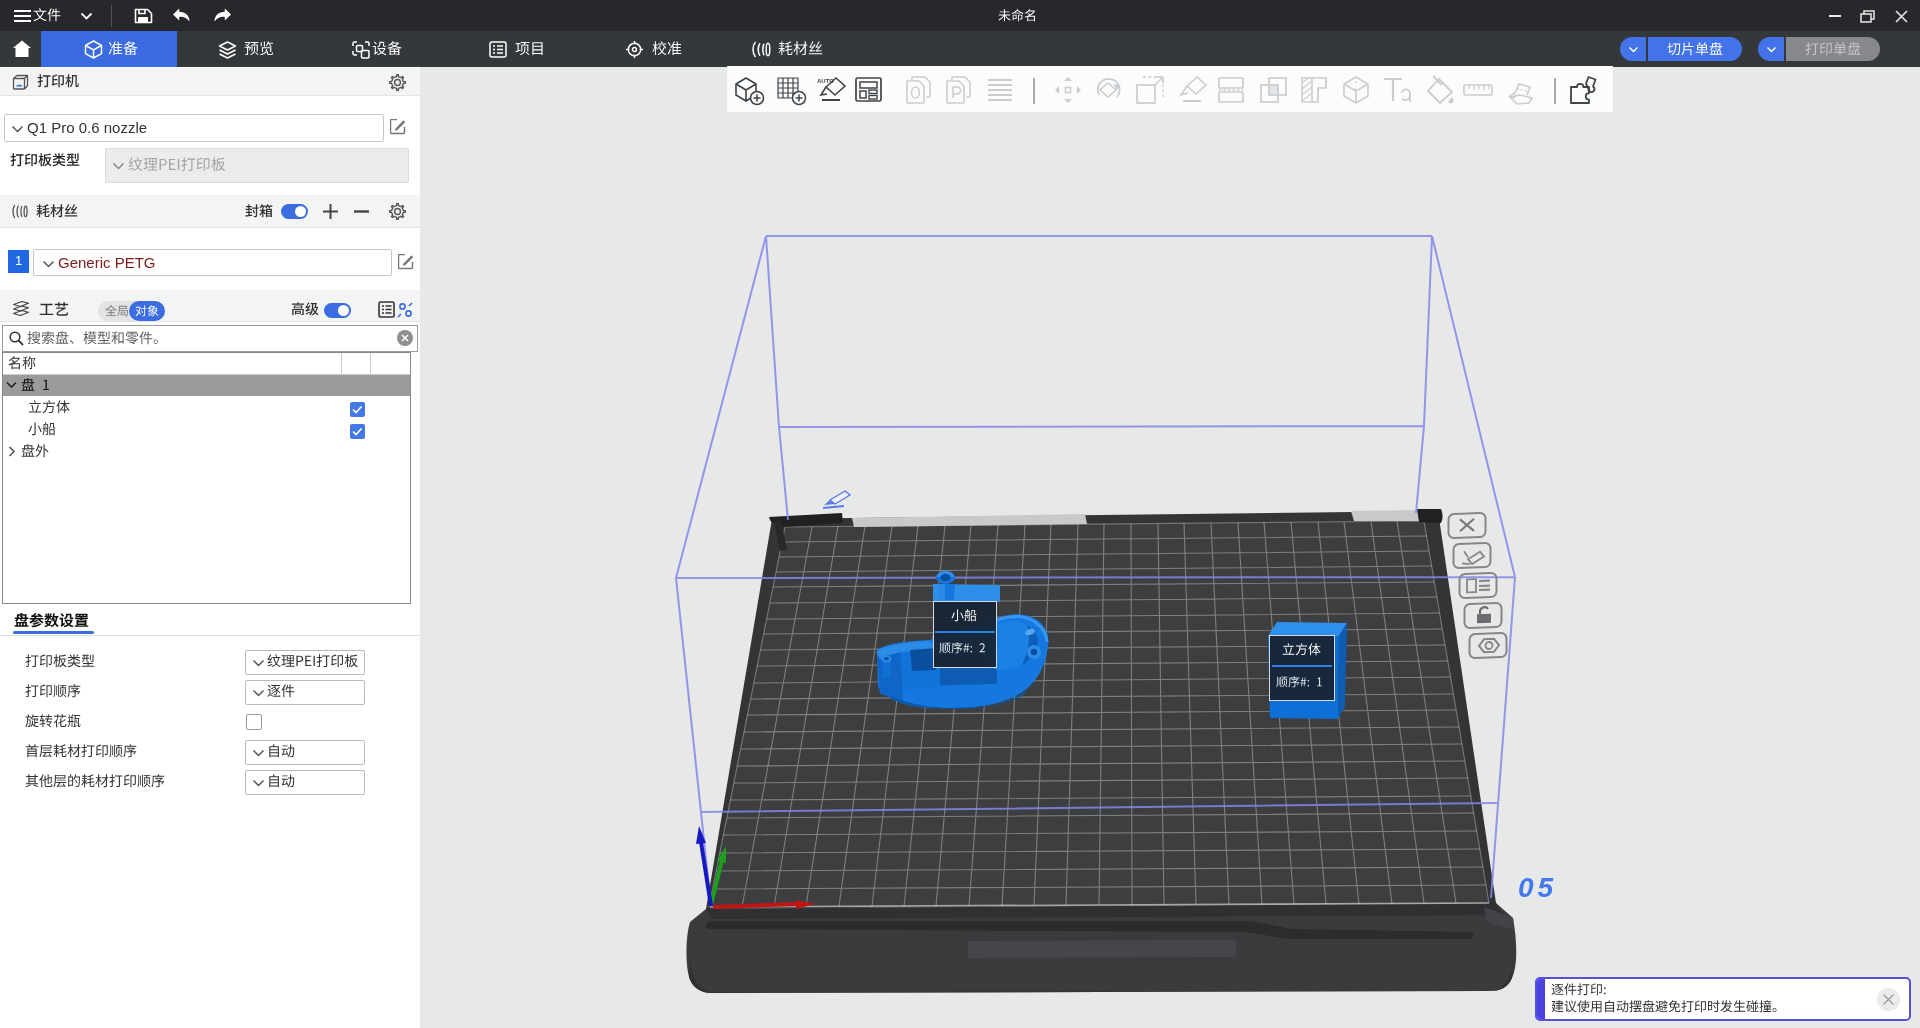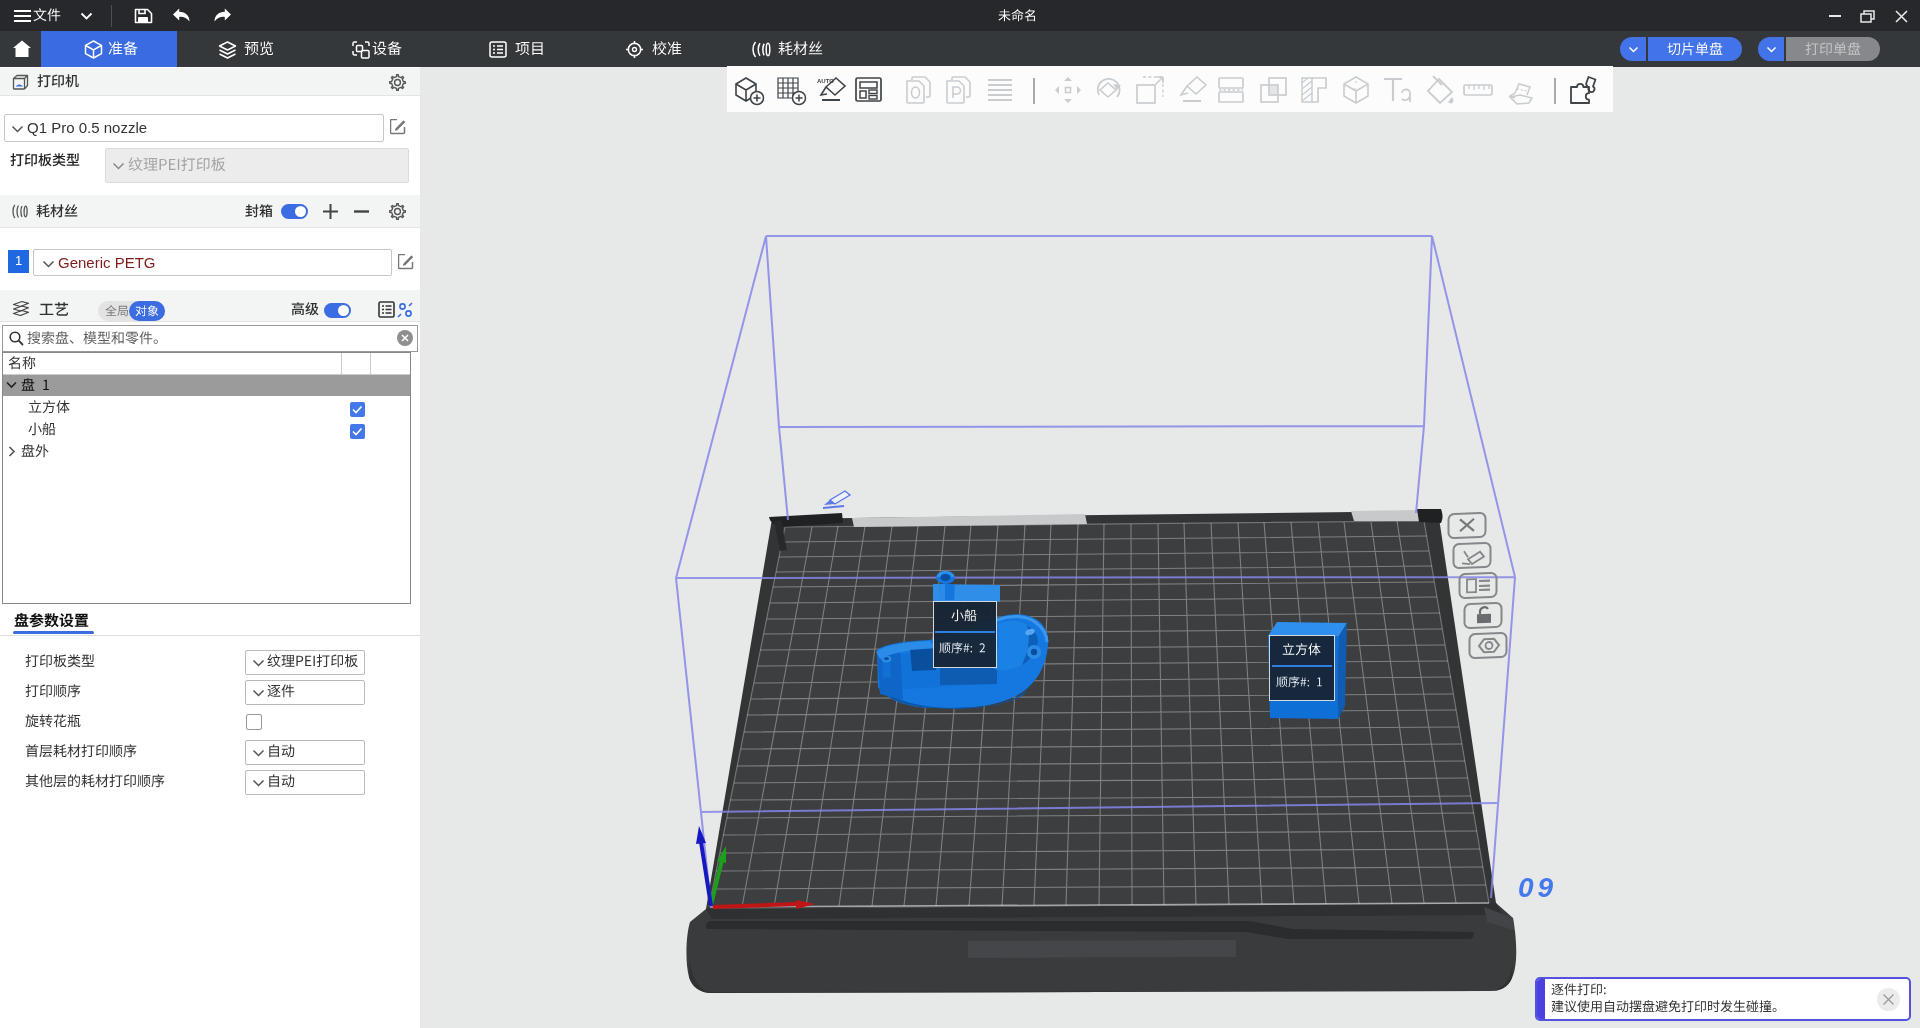--- a/index.html
+++ b/index.html
@@ -271,21 +271,21 @@
     </g>
   </svg>
 <svg class="abs" style="left:389px;top:74px" width="17" height="17" viewBox="0 0 18 18">
     <path d="M15.2 8.0 L17.3 8.2 L17.3 9.8 L15.2 10.0 L14.1 12.7 L15.4 14.3 L14.3 15.4 L12.7 14.1 L10.0 15.2 L9.8 17.3 L8.2 17.3 L8.0 15.2 L5.3 14.1 L3.7 15.4 L2.6 14.3 L3.9 12.7 L2.8 10.0 L0.7 9.8 L0.7 8.2 L2.8 8.0 L3.9 5.3 L2.6 3.7 L3.7 2.6 L5.3 3.9 L8.0 2.8 L8.2 0.7 L9.8 0.7 L10.0 2.8 L12.7 3.9 L14.3 2.6 L15.4 3.7 L14.1 5.3 Z" fill="none" stroke="#555" stroke-width="1.5" stroke-linejoin="round"></path>
     <circle cx="9" cy="9" r="3.1" fill="none" stroke="#555" stroke-width="1.5"></circle>
   </svg>
 <div class="abs" style="left:4px;top:114px;width:380px;height:28px;background:#fff;border:1px solid #c6c6c6;border-radius:2px"></div>
 <svg class="abs" style="left:11px;top:125px" width="13" height="8">
     <path d="M1.5 1.5l5 5 5-5" stroke="#555" stroke-width="1.5" fill="none"></path>
   </svg>
-<div class="abs" style="left:27px;top:119px;font-size:15px;color:#333">Q1 Pro 0.5 nozzle</div>
+<div class="abs" style="left:27px;top:119px;font-size:15px;color:#333">Q1 Pro 0.6 nozzle</div>
 <svg class="abs" style="left:390px;top:119px" width="16" height="16" viewBox="0 0 16 16">
     <path d="M14.5 8v5.5a1 1 0 01-1 1h-12a1 1 0 01-1-1v-12a1 1 0 011-1H7" fill="none" stroke="#777" stroke-width="1.5"></path>
     <path d="M6 10L13.5 2.2l.9.9L7 10.6l-1.4.4z" fill="none" stroke="#777" stroke-width="1.3" stroke-linejoin="round"></path>
   </svg>
 <svg class="zt" style="left:10.0px;top:153.0px" width="72" height="18">
     <g fill="#222" transform="translate(0,12.04) scale(0.01400,-0.01400)">
       <use href="#gM6253" x="0"></use>
       <use href="#gM5370" x="1000"></use>
       <use href="#gM677f" x="2000"></use>
       <use href="#gM7c7b" x="3000"></use>
@@ -695,21 +695,21 @@
 <svg class="abs" style="left:1463px;top:602px;transform:skewY(-2deg)" width="42" height="28" viewBox="0 0 42 28">
     <rect x="1.5" y="1.5" width="37" height="24" rx="5.5" fill="none" stroke="#85878a" stroke-width="2"></rect>
     <rect x="14" y="12" width="14" height="9" fill="#6a6c6f"></rect>
     <path d="M17 12v-3a4.5 4.5 0 018-2" fill="none" stroke="#6a6c6f" stroke-width="2.2"></path>
   </svg>
 <svg class="abs" style="left:1468px;top:632px;transform:skewY(-2deg)" width="42" height="28" viewBox="0 0 42 28">
     <rect x="1.5" y="1.5" width="37" height="24" rx="5.5" fill="none" stroke="#85878a" stroke-width="2"></rect>
     <path d="M16 7h10l5 6.5-5 6.5H16l-5-6.5z" fill="none" stroke="#85878a" stroke-width="2"></path>
     <circle cx="21" cy="13.5" r="3.5" fill="none" stroke="#85878a" stroke-width="1.8"></circle>
   </svg>
-<div class="abs" style="left:1518px;top:872px;font-family:'Liberation Sans',sans-serif;font-weight:bold;font-style:italic;font-size:28px;color:#4478ee;letter-spacing:4px">09</div>
+<div class="abs" style="left:1518px;top:872px;font-family:'Liberation Sans',sans-serif;font-weight:bold;font-style:italic;font-size:28px;color:#4478ee;letter-spacing:4px">05</div>
 <div class="abs" style="left:1535px;top:977px;width:376px;height:44px;background:#fff;border:2px solid #5450e0;border-radius:5px"></div>
 <div class="abs" style="left:1537px;top:979px;width:8px;height:40px;background:#4a43e0;border-radius:3px 0 0 3px"></div>
 <svg class="zt" style="left:1551.0px;top:983.0px" width="58" height="17">
     <g fill="#333" transform="translate(0,11.18) scale(0.01300,-0.01300)">
       <use href="#gR9010" x="0"></use>
       <use href="#gR4ef6" x="1000"></use>
       <use href="#gR6253" x="2000"></use>
       <use href="#gR5370" x="3000"></use>
       <use href="#gR003a" x="4000"></use>
     </g>

